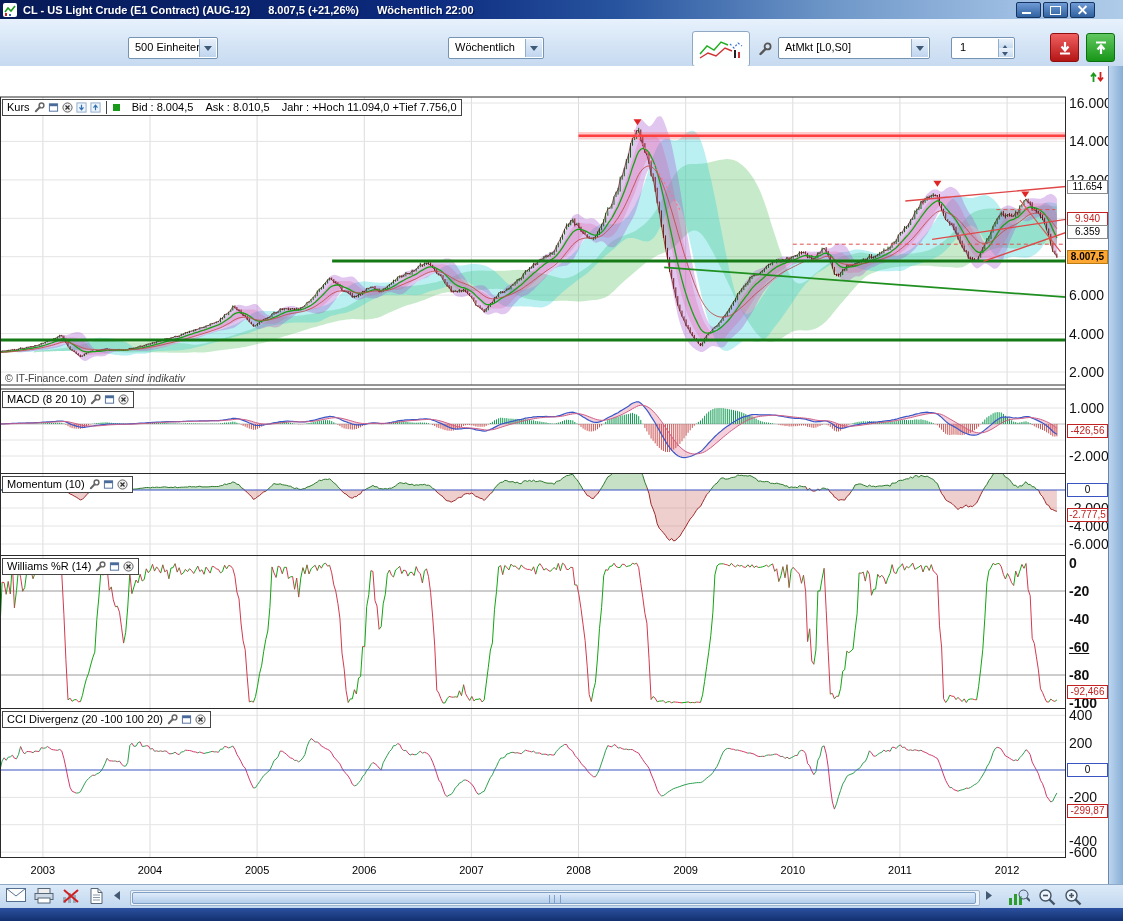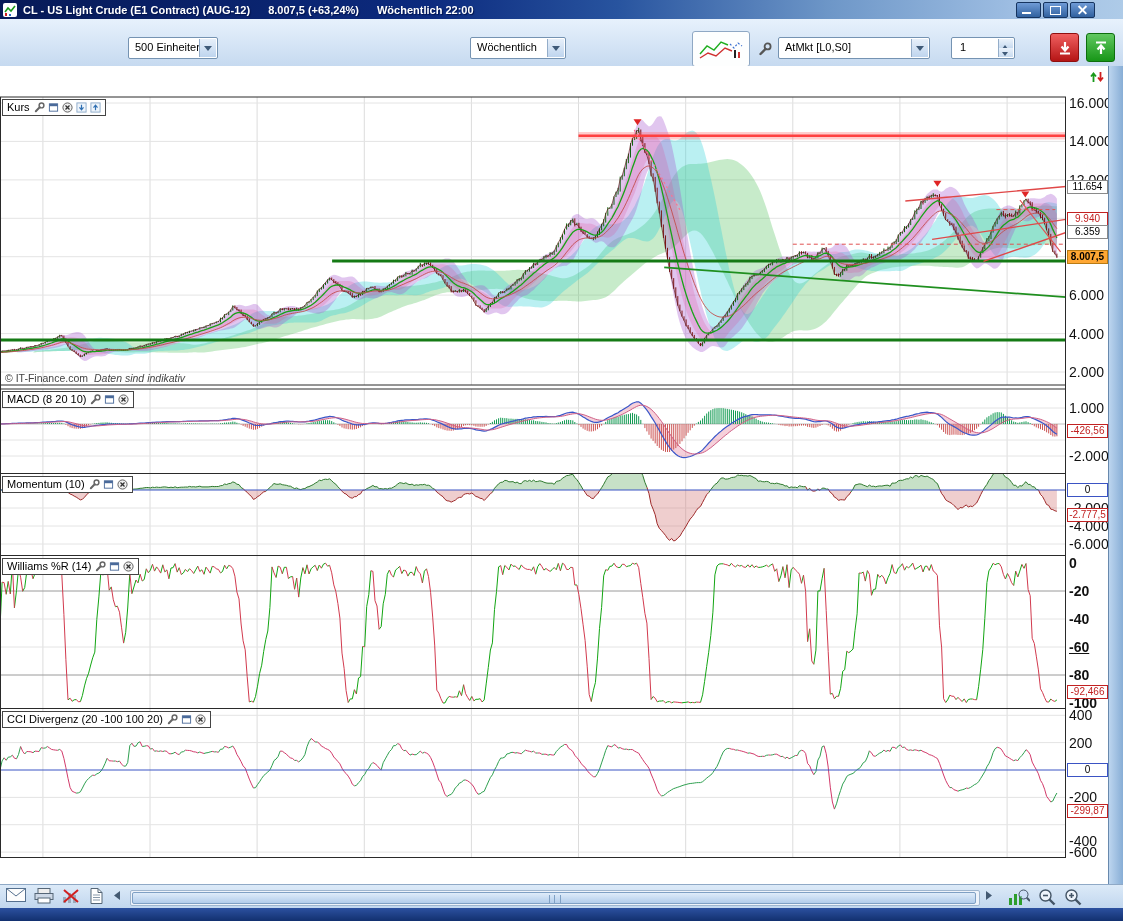--- a/index.html
+++ b/index.html
@@ -91,42 +91,42 @@
   <div class="titlebar">
     <span class="appicon">
       <svg width="14" height="14" viewBox="0 0 14 14">
           <rect width="14" height="14" rx="2" fill="#fff"></rect>
           <path d="M2 9 L5 5 L8 8 L12 3" stroke="#1a9a1a" stroke-width="1.6" fill="none"></path>
           <rect x="2" y="10" width="2" height="3" fill="#d02020"></rect>
           <rect x="6" y="11" width="2" height="2" fill="#2d6fbf"></rect>
         </svg>
     </span>
     <span class="wtitle">CL - US Light Crude (E1 Contract) (AUG-12)</span>
-    <span class="wquote">8.007,5 (+63,24%)</span>
+    <span class="wquote">8.007,5 (+21,26%)</span>
     <span class="wtf">Wöchentlich 22:00</span>
     <span class="winbtns">
       <span class="wbtn">
           <span class="glyph-min"></span>
         </span>
       <span class="wbtn">
           <span class="glyph-max"></span>
         </span>
       <span class="wbtn">
           <span class="glyph-x1"></span>
           <span class="glyph-x2"></span>
         </span>
     </span>
   </div>
 
   <div class="toolbar">
     <div class="dd" style="left:128px;width:88px">
       <span class="ddtext">500 Einheiten</span>
       <span class="ddarrow"></span>
     </div>
-    <div class="dd" style="left:470px;width:94px">
+    <div class="dd" style="left:448px;width:94px">
       <span class="ddtext">Wöchentlich</span>
       <span class="ddarrow"></span>
     </div>
     <div class="chartbtn">
       <svg width="46" height="26" viewBox="0 0 46 26">
           <path d="M2 18 L9 10 L16 14 L23 6 L30 9" stroke="#1fae1f" fill="none" stroke-width="1.4"></path>
           <path d="M2 22 L10 17 L18 20 L27 12 L34 15" stroke="#d03030" fill="none" stroke-width="1.4"></path>
           <path d="M32 8 L36 12 L40 7 L44 10" stroke="#3a6fd0" fill="none" stroke-width="1.2" stroke-dasharray="2,2"></path>
           <rect x="36" y="14" width="2" height="8" fill="#222"></rect>
           <rect x="40" y="16" width="2" height="6" fill="#d03030"></rect>
@@ -372,20 +372,26 @@
             <rect x="1" y="1" width="10" height="10" fill="#eef4fb" stroke="#8aa8c8"></rect>
             <path d="M6 3 L6 7.5 M3.8 5.8 L6 8.5 L8.2 5.8" stroke="#2f6fb2" stroke-width="1.3" fill="none"></path>
           </svg>
         </span>
       <span class="hicon">
           <svg width="11" height="11" viewBox="0 0 12 12">
             <rect x="1" y="1" width="10" height="10" fill="#eef4fb" stroke="#8aa8c8"></rect>
             <path d="M6 9 L6 4.5 M3.8 6.2 L6 3.5 L8.2 6.2" stroke="#2f6fb2" stroke-width="1.3" fill="none"></path>
           </svg>
         </span>
+      <span class="pinfo">
+        <span class="swatch"></span>
+        <span>Bid : 8.004,5</span>
+        <span>Ask : 8.010,5</span>
+        <span>Jahr : +Hoch 11.094,0  +Tief 7.756,0</span>
+      </span>
     </div>
 
     <div class="phead" style="top:325px">
       <span class="plabel">MACD (8 20 10)</span>
       <span class="hicon">
           <svg width="11" height="11" viewBox="0 0 12 12">
             <path d="M2 10 L6.2 5.8" stroke="#666" stroke-width="2.2" fill="none" stroke-linecap="round"></path>
             <circle cx="8.2" cy="3.8" r="2.6" fill="none" stroke="#666" stroke-width="1.6"></circle>
           </svg>
         </span>
@@ -465,20 +471,32 @@
           <svg width="11" height="11" viewBox="0 0 12 12">
             <circle cx="6" cy="6" r="5" fill="#f0f0f0" stroke="#555"></circle>
             <path d="M3.8 3.8 L8.2 8.2 M8.2 3.8 L3.8 8.2" stroke="#333" stroke-width="1.4"></path>
           </svg>
         </span>
     </div>
 
     <div id="wm">
       <span>© IT-Finance.com</span><i>Daten sind indikativ</i>
     </div>
+    <div id="xaxis">
+        <div class="yl" style="left: 27.8543px;">2003</div>
+        <div class="yl" style="left: 134.99px;">2004</div>
+        <div class="yl" style="left: 242.126px;">2005</div>
+        <div class="yl" style="left: 349.261px;">2006</div>
+        <div class="yl" style="left: 456.397px;">2007</div>
+        <div class="yl" style="left: 563.533px;">2008</div>
+        <div class="yl" style="left: 670.668px;">2009</div>
+        <div class="yl" style="left: 777.804px;">2010</div>
+        <div class="yl" style="left: 884.94px;">2011</div>
+        <div class="yl" style="left: 992.075px;">2012</div>
+      </div>
   </div>
 
   <div id="switchicon">
     <svg width="16" height="16" viewBox="0 0 16 16">
         <path d="M4.5 13 V5 M2 7.5 L4.5 4.5 L7 7.5" stroke="#1a9a1a" stroke-width="1.8" fill="none"></path>
         <path d="M11.5 3 V11 M9 8.5 L11.5 11.5 L14 8.5" stroke="#d02020" stroke-width="1.8" fill="none"></path>
       </svg>
   </div>
 
   <div id="rstrip"></div>

